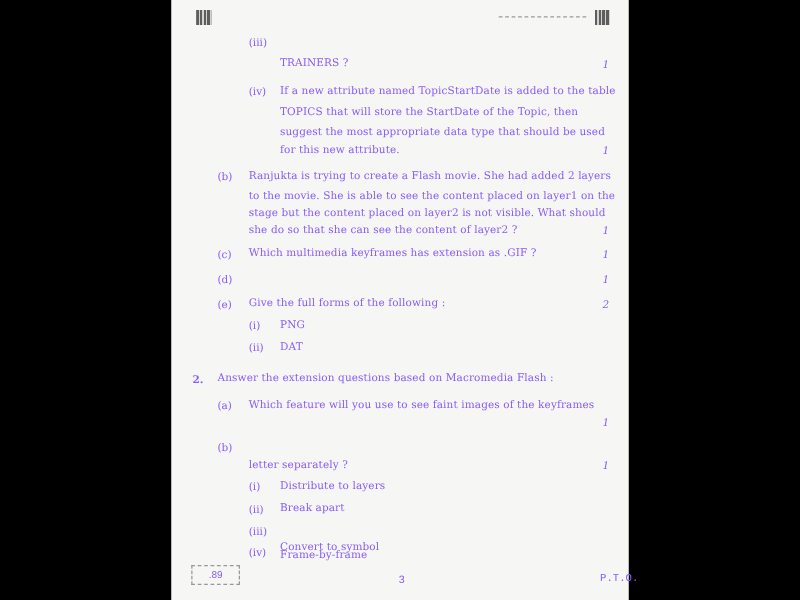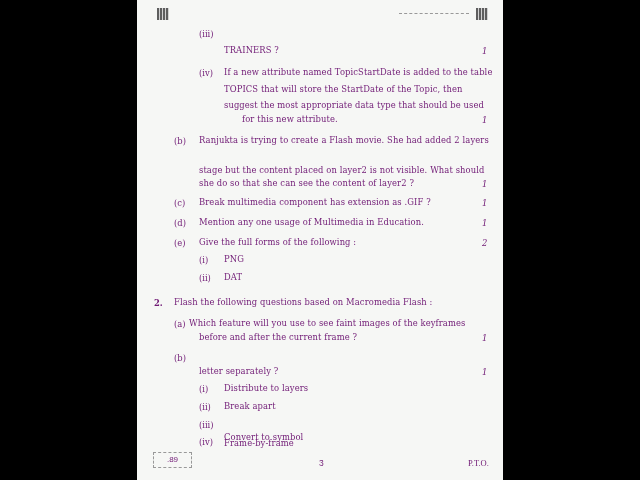--- a/index.html
+++ b/index.html
@@ -1,79 +1,78 @@
 <!DOCTYPE html>
 <html><head>
 <meta charset="utf-8">
 <style>
   html, body { margin:0; padding:0; }
   body { width:640px; height:480px; background:#000; position:relative; overflow:hidden; font-family:"DejaVu Serif","Liberation Serif",serif; }
-  .page { position:absolute; left:137px; top:0; width:366px; height:480px; background:#f6f7f5; color:#701a75; }
+  .page { position:absolute; left:137px; top:0; width:366px; height:480px; background:#f6f7f5; color:#8b5cf6; }
   .qr { position:absolute; width:12px; height:12px; background:
       repeating-linear-gradient(90deg,#444 0 2px,#ccc 2px 3px),
       #888; opacity:.85; }
   .qr-left { left:20px; top:8px; }
   .qr-right { left:339px; top:8px; }
   .dash-line { position:absolute; left:262px; top:13px; width:70px; border-top:1px dashed #999; }
   .line { position:absolute; font-size:8.4px; line-height:11px; white-space:nowrap; letter-spacing:0.1px; }
   .num { position:absolute; font-size:8.4px; }
   .marks { position:absolute; left:345px; font-size:8.4px; font-style:italic; }
   .footer-box { position:absolute; left:16px; top:452px; width:37px; height:14px; border:1px dashed #999; font-family:"Liberation Sans",sans-serif; font-size:8px; text-align:center; line-height:14px; }
   .footer-page { position:absolute; left:182px; top:458px; font-family:"Liberation Sans",sans-serif; font-size:8.5px; }
-  .footer-pto { position:absolute; left:331px; top:458px; font-family:Liberation Serif, serif; font-size:8.5px; }
+  .footer-pto { position:absolute; left:343px; top:458px; font-family:Liberation Mono, monospace; font-size:8.5px; }
   .bold { font-weight:bold; }
 </style>
 </head>
 <body>
 
 <div class="page">
   <div class="qr qr-left"></div>
   <div class="dash-line"></div>
   <div class="qr qr-right"></div>
 
   <span class="num" style="left:62px;top:29px">(iii)</span>
   <div class="line" style="left:87px;top:45px">TRAINERS ?</div>
   <span class="marks" style="top:46px">1</span>
 
   <span class="num" style="left:62px;top:68px">(iv)</span>
   <div class="line" style="left:87px;top:84px">TOPICS that will store the StartDate of the Topic, then</div>
   <div class="line" style="left:87px;top:67px">If a new attribute named TopicStartDate is added to the table</div>
   <div class="line" style="left:87px;top:100px">suggest the most appropriate data type that should be used</div>
-  <div class="line" style="left:105px;top:114px">for this new attribute.</div>
+  <div class="line" style="left:87px;top:114px">for this new attribute.</div>
   <span class="marks" style="top:115px">1</span>
 
   <span class="num" style="left:37px;top:136px">(b)</span>
   <div class="line" style="left:62px;top:135px">Ranjukta is trying to create a Flash movie. She had added 2 layers</div>
+  <div class="line" style="left:62px;top:151px">to the movie. She is able to see the content placed on layer1 on the</div>
   <div class="line" style="left:62px;top:165px">stage but the content placed on layer2 is not visible. What should</div>
   <div class="line" style="left:62px;top:178px">she do so that she can see the content of layer2 ?</div>
   <span class="marks" style="top:179px">1</span>
 
   <span class="num" style="left:37px;top:198px">(c)</span>
-  <div class="line" style="left:62px;top:197px">Break multimedia component has extension as .GIF ?</div>
+  <div class="line" style="left:62px;top:197px">Which multimedia keyframes has extension as .GIF ?</div>
   <span class="marks" style="top:198px">1</span>
 
   <span class="num" style="left:37px;top:218px">(d)</span>
-  <div class="line" style="left:62px;top:217px">Mention any one usage of Multimedia in Education.</div>
   <span class="marks" style="top:218px">1</span>
 
   <span class="num" style="left:37px;top:238px">(e)</span>
   <div class="line" style="left:62px;top:237px">Give the full forms of the following :</div>
   <span class="marks" style="top:238px">2</span>
 
   <span class="num" style="left:62px;top:255px">(i)</span>
   <div class="line" style="left:87px;top:254px">PNG</div>
   <span class="num" style="left:62px;top:273px">(ii)</span>
   <div class="line" style="left:87px;top:272px">DAT</div>
 
   <span class="num bold" style="left:17px;top:298px">2.</span>
-  <div class="line" style="left:37px;top:297px">Flash the following questions based on Macromedia Flash :</div>
+  <div class="line" style="left:37px;top:297px">Answer the extension questions based on Macromedia Flash :</div>
 
   <span class="num" style="left:37px;top:319px">(a)</span>
-  <div class="line" style="left:52px;top:318px">Which feature will you use to see faint images of the keyframes</div>
-  <div class="line" style="left:62px;top:332px">before and after the current frame ?</div>
+  <div class="line" style="left:62px;top:318px">Which feature will you use to see faint images of the keyframes</div>
   <span class="marks" style="top:333px">1</span>
 
   <span class="num" style="left:37px;top:353px">(b)</span>
   <div class="line" style="left:62px;top:366px">letter separately ?</div>
   <span class="marks" style="top:367px">1</span>
 
   <span class="num" style="left:62px;top:384px">(i)</span>
   <div class="line" style="left:87px;top:383px">Distribute to layers</div>
   <span class="num" style="left:62px;top:402px">(ii)</span>
   <div class="line" style="left:87px;top:401px">Break apart</div>

